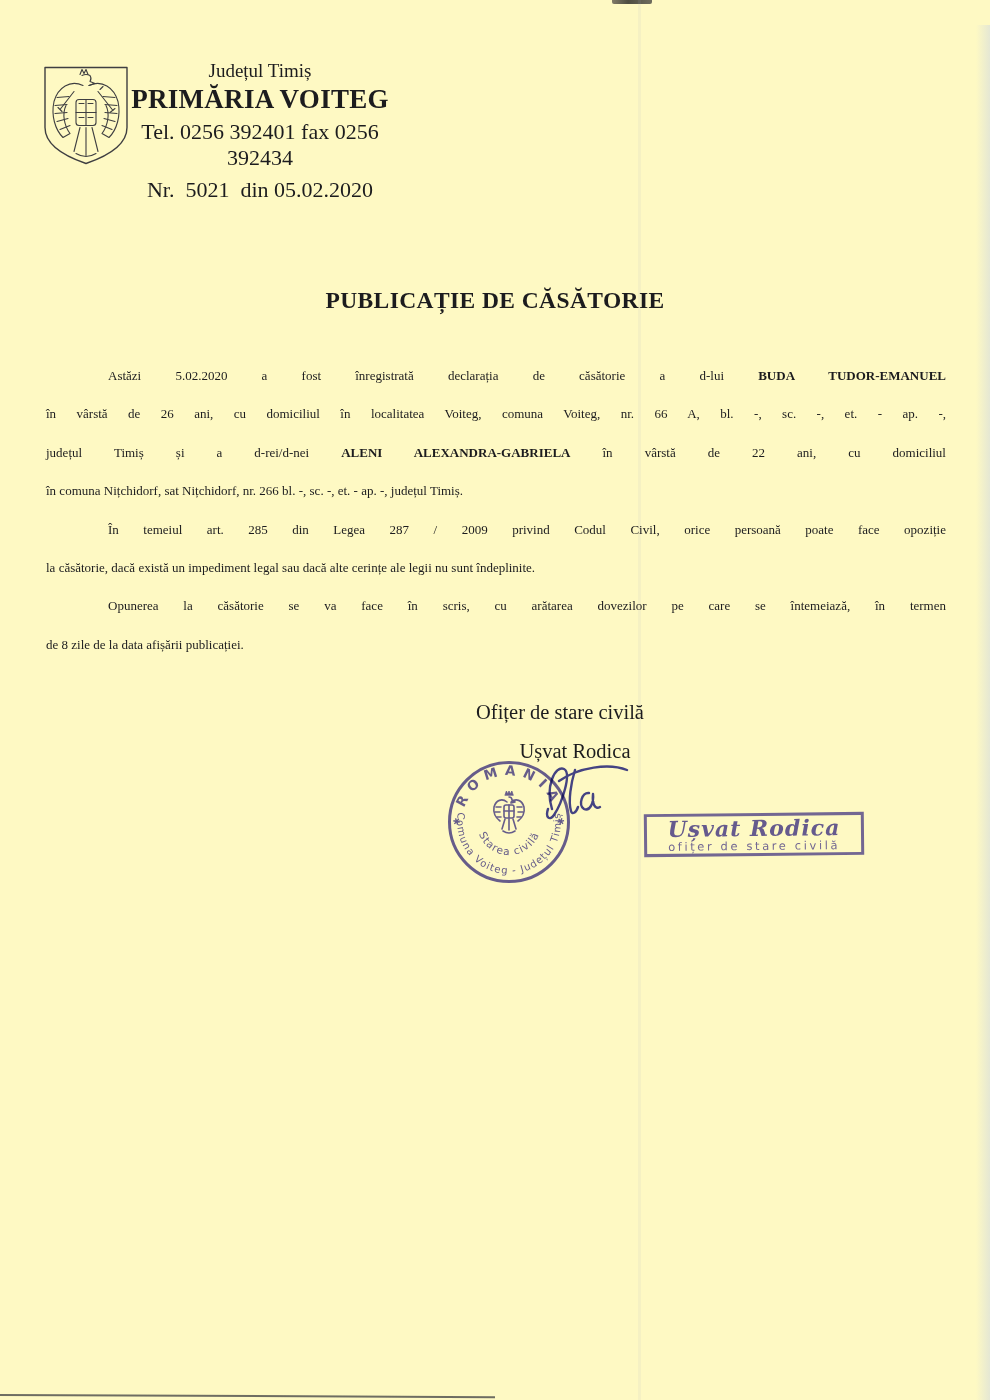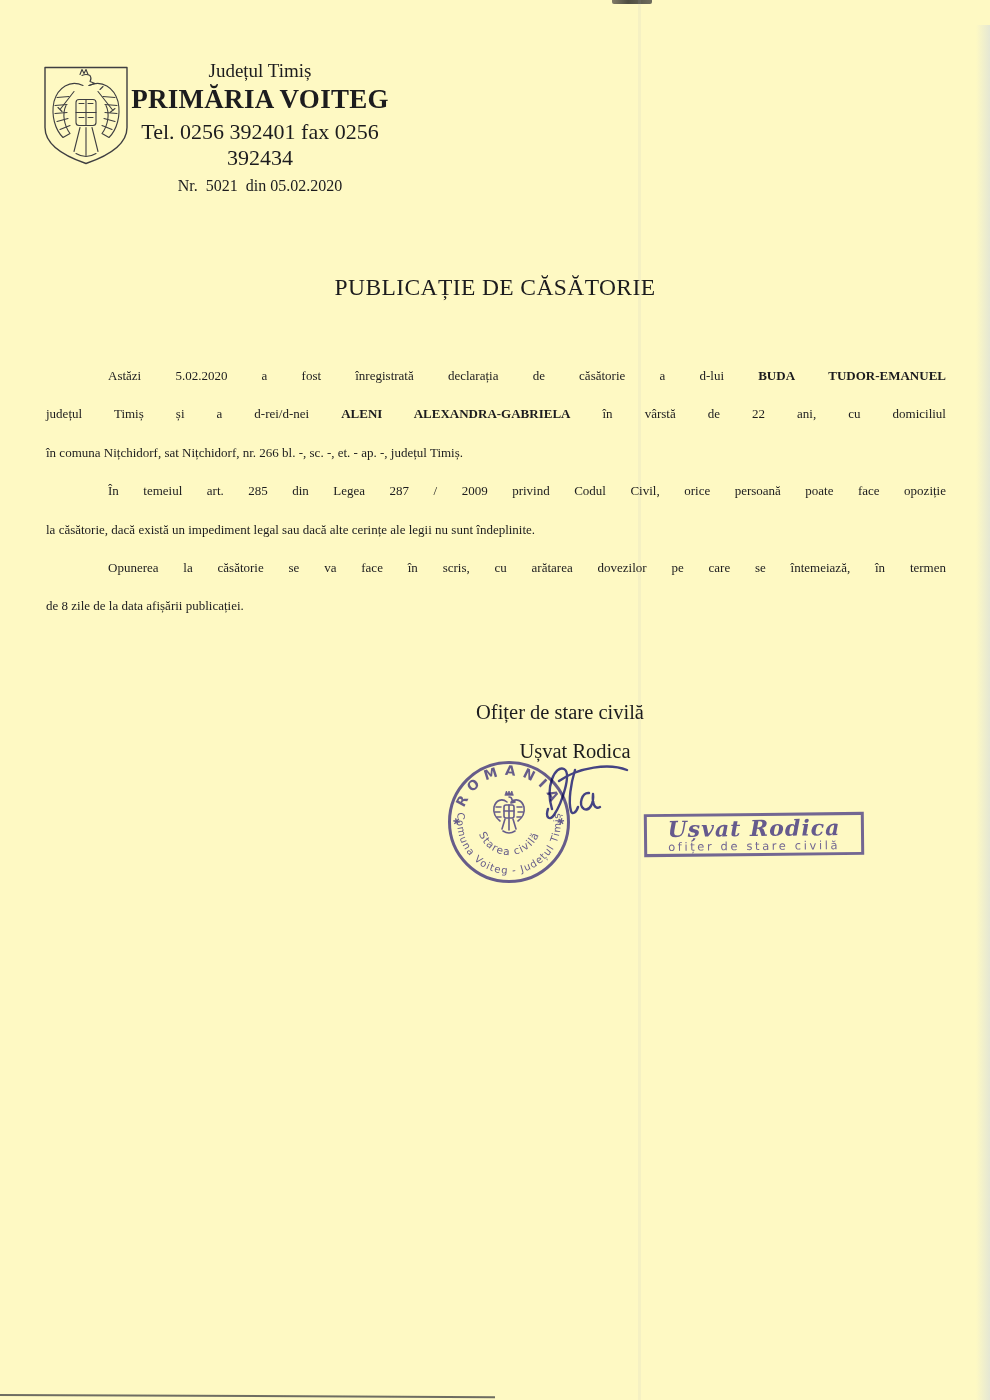--- a/index.html
+++ b/index.html
@@ -16,24 +16,24 @@
   .scan-edge-right{position:absolute;right:0;top:25px;width:14px;height:1375px;
     background:linear-gradient(90deg,rgba(205,215,235,0),rgba(198,210,232,0.45));}
   .scan-line-bottom{position:absolute;left:0;top:1394px;width:495px;height:2px;
     background:#4a4a4a;opacity:.8;transform:rotate(0.25deg);transform-origin:left center;}
   
   .emblem{position:absolute;left:40px;top:63px;width:92px;height:105px;}
   .header-text{position:absolute;left:110px;top:60px;width:300px;text-align:center;line-height:1.18;}
   .h-district{font-size:19px;}
   .h-institution{font-size:27px;font-weight:bold;letter-spacing:.3px;margin-top:2px;}
   .h-contact{font-size:22px;margin-top:3px;}
-  .h-registration{font-size:16px;margin-top:6px;white-space:pre;}
+  .h-registration{font-size:22px;margin-top:6px;white-space:pre;}
   
-  .doc-title{position:absolute;left:0;top:274px;width:990px;text-align:center;
-    font-size:23.5px;font-weight:normal;letter-spacing:.4px;}
+  .doc-title{position:absolute;left:0;top:287px;width:990px;text-align:center;
+    font-size:23.5px;font-weight:bold;letter-spacing:.4px;}
   
   .body-block{position:absolute;left:46px;top:357px;width:900px;font-size:13px;}
   .bl{height:38.4px;line-height:38.4px;white-space:nowrap;
     text-align:justify;text-align-last:justify;-moz-text-align-last:justify;}
   .bl.last{text-align:right;text-align-last:left;-moz-text-align-last:left;}
   .bl.indent{text-indent:62px;}
   .bl b{font-weight:bold;}
   
   .sign-role{position:absolute;left:410px;top:701px;width:300px;text-align:center;font-size:20.5px;}
   .sign-name{position:absolute;left:425px;top:740px;width:300px;text-align:center;font-size:20.5px;}
@@ -84,20 +84,21 @@
     <div class="h-district">Județul Timiș</div>
     <div class="h-institution">PRIMĂRIA VOITEG</div>
     <div class="h-contact">Tel. 0256 392401 fax 0256 392434</div>
     <div class="h-registration">Nr.  5021  din 05.02.2020</div>
   </div>
 
   <div class="doc-title">PUBLICAȚIE DE CĂSĂTORIE</div>
 
   <div class="body-block">
     <div class="bl indent"><span>Astăzi 5.02.2020 a fost înregistrată declarația de căsătorie a d-lui </span><b>BUDA TUDOR-EMANUEL</b></div>
+    <div class="bl"><span>în vârstă de 26 ani, cu domiciliul în localitatea Voiteg, comuna Voiteg, nr. 66 A, bl. -, sc. -, et. - ap. -,</span></div>
     <div class="bl"><span>județul Timiș și a d-rei/d-nei </span><b>ALENI ALEXANDRA-GABRIELA</b><span> în vârstă de 22 ani, cu domiciliul</span></div>
     <div class="bl last"><span>în comuna Nițchidorf, sat Nițchidorf, nr. 266 bl. -, sc. -, et. - ap. -, județul Timiș.</span></div>
     <div class="bl indent"><span>În temeiul art. 285 din Legea 287 / 2009 privind Codul Civil, orice persoană poate face opoziție</span></div>
     <div class="bl last"><span>la căsătorie, dacă există un impediment legal sau dacă alte cerințe ale legii nu sunt îndeplinite.</span></div>
     <div class="bl indent"><span>Opunerea la căsătorie se va face în scris, cu arătarea dovezilor pe care se întemeiază, în termen</span></div>
     <div class="bl last"><span>de 8 zile de la data afișării publicației.</span></div>
   </div>
 
   <div class="sign-role">Ofițer de stare civilă</div>
   <div class="sign-name">Ușvat Rodica</div>

